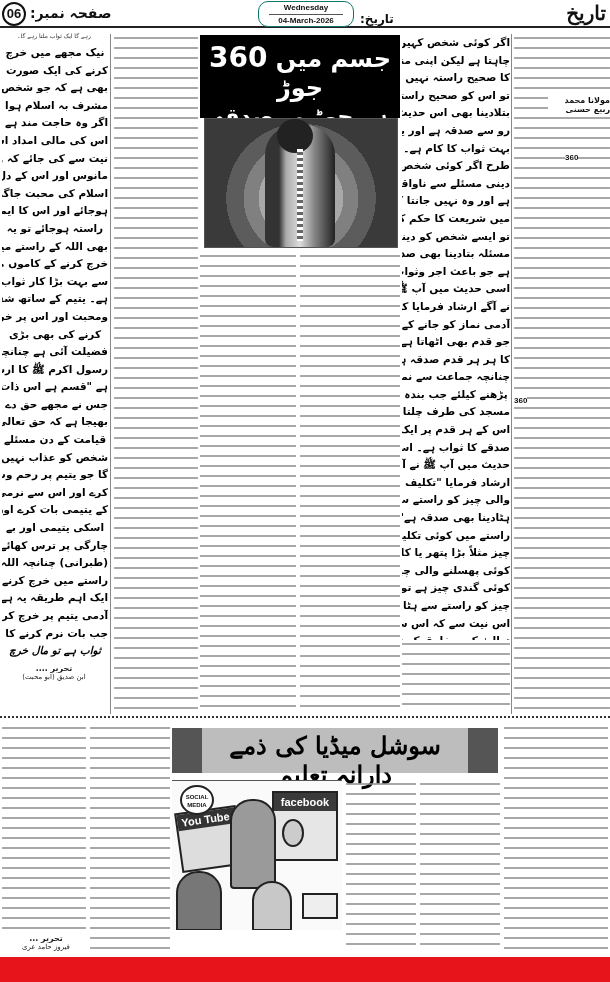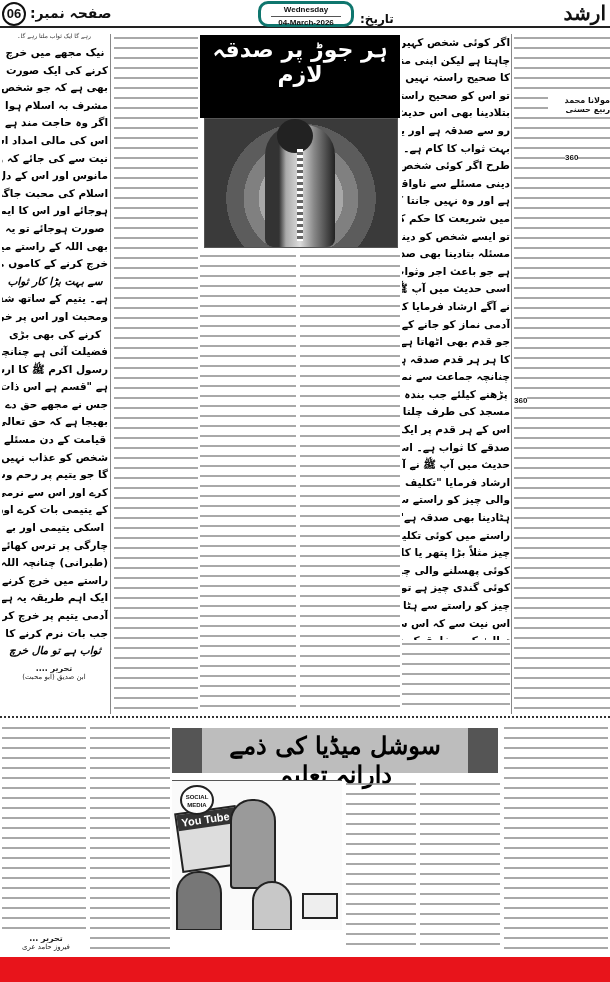--- a/index.html
+++ b/index.html
@@ -4,21 +4,21 @@
 <style>
   * { box-sizing: border-box; margin: 0; padding: 0; }
   html, body { width: 610px; height: 982px; background: #ffffff; overflow: hidden; }
   body { position: relative; font-family: "DejaVu Sans", sans-serif; color: #111; }
 
   
   .header { position: absolute; left: 0; top: 0; width: 610px; height: 28px; background: #ffffff; border-bottom: 2px solid #222; }
   .pg-num { position: absolute; left: 2px; top: 2px; width: 24px; height: 24px; border: 2px solid #111; border-radius: 50%;
             font: bold 13px "Liberation Sans", sans-serif; text-align: center; line-height: 20px; }
   .pg-label { position: absolute; left: 30px; top: 5px; font: bold 14px "DejaVu Sans", sans-serif; direction: rtl; }
-  .date-box { position: absolute; left: 258px; top: 1px; width: 96px; height: 26px; border: 3px solid #0f766e; border-radius: 10px;
+  .date-box { position: absolute; left: 258px; top: 1px; width: 96px; height: 26px; border: 1px solid #0f766e; border-radius: 10px;
               text-align: center; font: bold 8px "Liberation Sans", sans-serif; line-height: 12px; background: #fff; }
   .date-box .rule { height: 1px; background: #555; margin: 0 10px; }
   .date-label { position: absolute; left: 360px; top: 12px; font: bold 12px "DejaVu Sans", sans-serif; direction: rtl; }
   .masthead { position: absolute; right: 4px; top: 1px; font: bold 20px "DejaVu Serif", serif; direction: rtl; }
 
   
   .col { position: absolute; overflow: hidden; direction: rtl; }
   .lines { position: absolute; inset: 0; background:
             repeating-linear-gradient(to bottom, transparent 0px, transparent 3px, #8c8c8c 3px, #8c8c8c 5px, transparent 5px, transparent 10px); opacity: .75; }
   .bold-col { font: bold 10.5px "DejaVu Sans", sans-serif; line-height: 17.6px; text-align: center; color: #000; }
@@ -68,42 +68,42 @@
 
 <div class="header">
   <div class="pg-num">06</div>
   <div class="pg-label">صفحہ نمبر:</div>
   <div class="date-box">
     <div>Wednesday</div>
     <div class="rule"></div>
     <div>04-March-2026</div>
   </div>
   <div class="date-label">تاریخ:</div>
-  <div class="masthead">ارشد</div>
+  <div class="masthead">تاریخ</div>
 </div>
 
 <div class="col" style="left:2px; top:32px; width:104px; height:12px;">
   <div style="font:6px 'DejaVu Sans',sans-serif; text-align:center; color:#333;">رہے گا ایک ثواب ملتا رہے گا۔</div>
 </div>
 <div class="col bold-col" style="left:2px; top:44px; width:106px; height:615px;">
   <div id="left-col-lines">
       <div style="white-space: nowrap;">نیک مجھے میں خرچ</div>
       <div style="white-space: nowrap;">کرنے کی ایک صورت یہ</div>
       <div style="white-space: nowrap;">بھی ہے کہ جو شخص نیا</div>
       <div style="white-space: nowrap;">مشرف بہ اسلام ہوا ہے</div>
       <div style="white-space: nowrap;">اگر وہ حاجت مند ہے تو</div>
       <div style="white-space: nowrap;">اس کی مالی امداد اس</div>
       <div style="white-space: nowrap;">نیت سے کی جائے کہ وہ</div>
       <div style="white-space: nowrap;">مانوس اور اس کے دل میں</div>
       <div style="white-space: nowrap;">اسلام کی محبت جاگزیں</div>
       <div style="white-space: nowrap;">ہوجائے اور اس کا ایمان</div>
-      <div style="white-space: nowrap;">صورت ہوجائے تو یہ</div>
+      <div style="white-space: nowrap;">راستہ ہوجائے تو یہ</div>
       <div style="white-space: nowrap;">بھی اللہ کے راستے میں</div>
       <div style="white-space: nowrap;">خرچ کرنے کے کاموں میں</div>
-      <div style="white-space: nowrap; font-style: italic;">سے بہت بڑا کار ثواب</div>
+      <div style="white-space: nowrap;">سے بہت بڑا کار ثواب</div>
       <div style="white-space: nowrap;">ہے۔ یتیم کے ساتھ شفقت</div>
       <div style="white-space: nowrap;">ومحبت اور اس پر خرچ</div>
       <div style="white-space: nowrap;">کرنے کی بھی بڑی</div>
       <div style="white-space: nowrap;">فضیلت آئی ہے چنانچہ</div>
       <div style="white-space: nowrap;">رسول اکرم ﷺ کا ارشاد</div>
       <div style="white-space: nowrap;">ہے "قسم ہے اس ذات کی</div>
       <div style="white-space: nowrap;">جس نے مجھے حق دے کر</div>
       <div style="white-space: nowrap;">بھیجا ہے کہ حق تعالیٰ</div>
       <div style="white-space: nowrap;">قیامت کے دن مسئلے</div>
       <div style="white-space: nowrap;">شخص کو عذاب نہیں دے</div>
@@ -131,20 +131,25 @@
     <div class="lines"></div>
   </div>
 <div class="col" style="left:200px; top:252px; width:96px; height:458px;">
     <div class="lines"></div>
   </div>
 <div class="col" style="left:300px; top:252px; width:100px; height:458px;">
     <div class="lines"></div>
   </div>
 
 <div class="banner">
+  <div class="l1">
+    <span>جسم میں</span>
+    <span class="num">360</span>
+    <span>جوڑ</span>
+  </div>
   <div class="l2">ہر جوڑ پر صدقہ لازم</div>
 </div>
 
 <div class="photo">
   <div class="body"></div>
   <div class="head"></div>
   <div class="spine"></div>
 </div>
 
 <div class="col bold-col" style="left:402px; top:34px; width:108px; height:664px;">
@@ -218,20 +223,24 @@
 <div class="sub-banner">
   <div class="blk-l"></div>
   <div class="blk-r"></div>
   <div class="title">سوشل میڈیا کی ذمے دارانہ تعلیم</div>
 </div>
 
 <div class="cartoon">
   <div class="screen-yt">
     <div class="yt-bar">You Tube</div>
   </div>
+  <div class="screen-fb">
+    <div class="fb-bar">facebook</div>
+    <div class="fb-face"></div>
+  </div>
   <div class="badge">SOCIAL MEDIA</div>
   <div class="teacher"></div>
   <div class="kid1"></div>
   <div class="kid2"></div>
   <div class="laptop"></div>
 </div>
 
 <div class="col" style="left:346px; top:780px; width:70px; height:172px;">
     <div class="lines"></div>
   </div>

